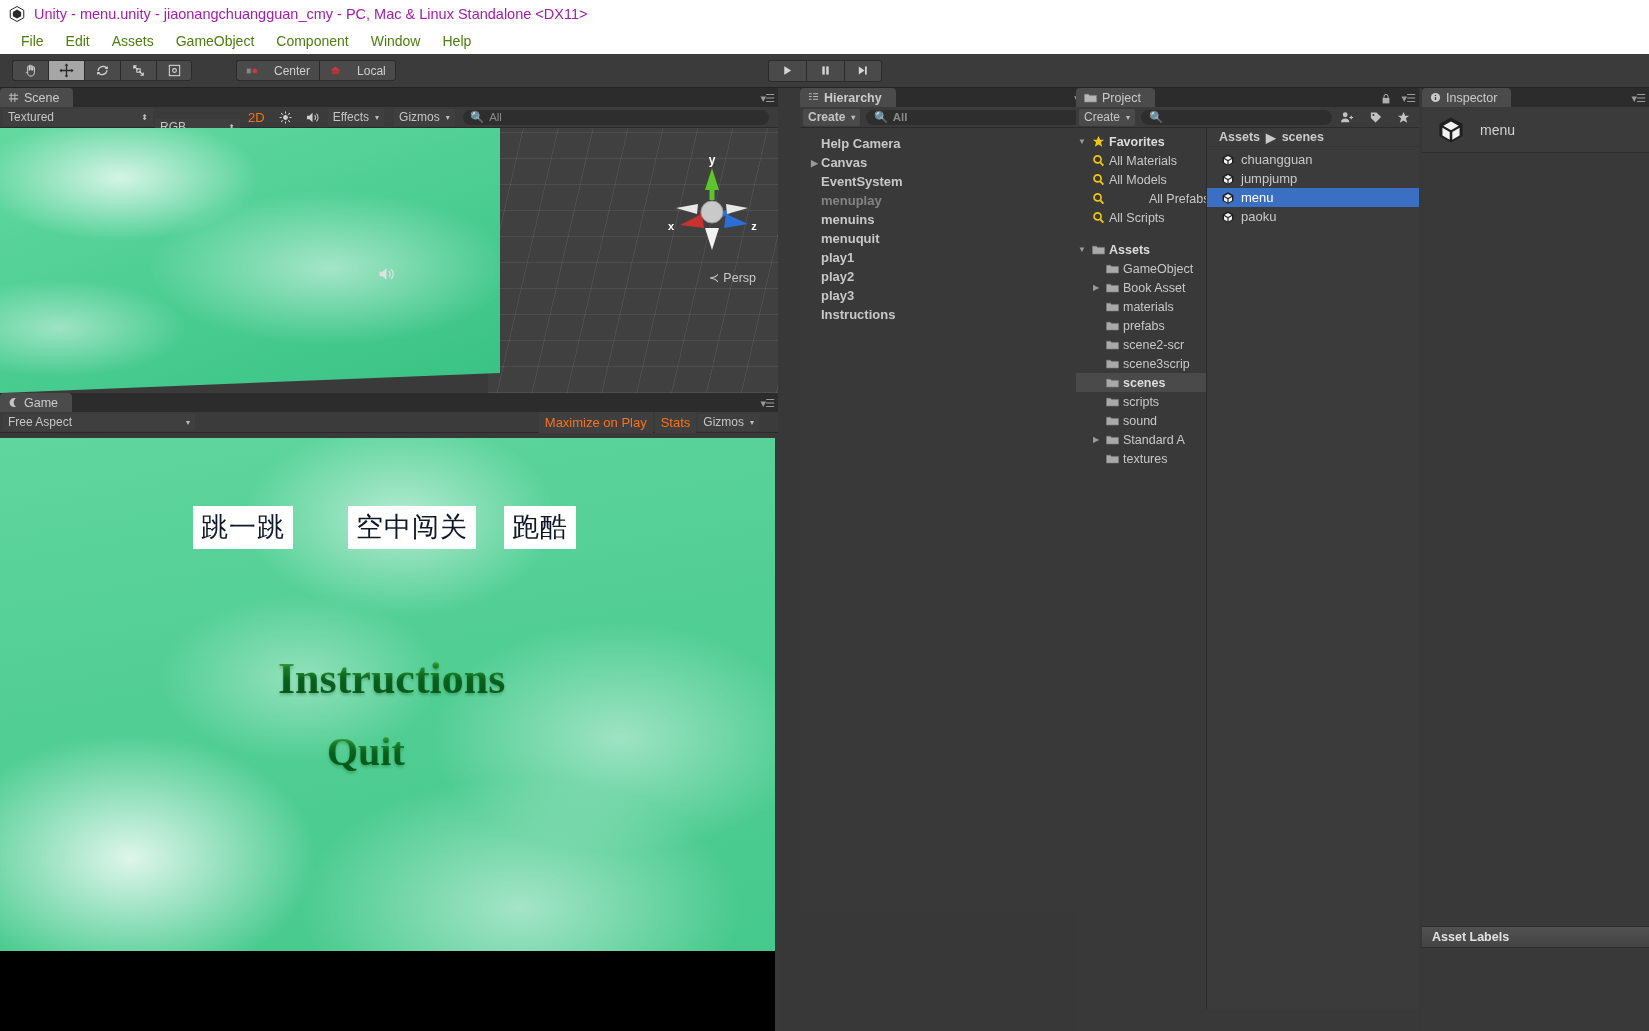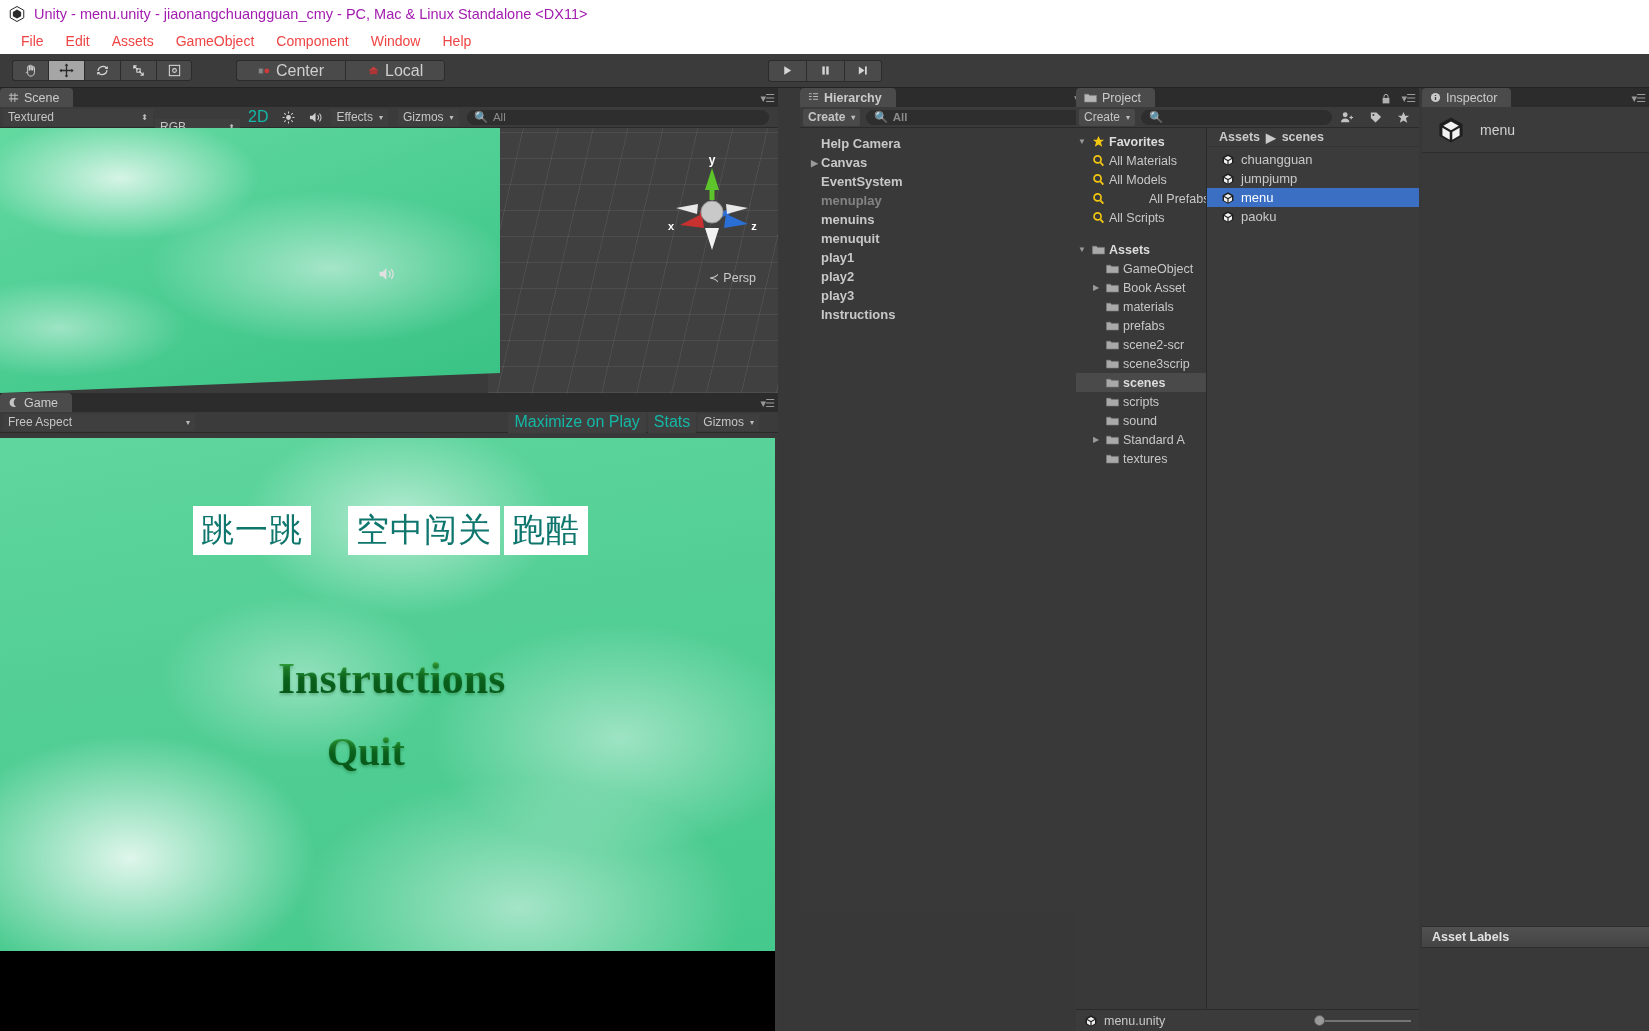--- a/index.html
+++ b/index.html
@@ -20,21 +20,21 @@
   }
   .title-text { font-size: 14.5px; color: #a21caf; white-space: nowrap; }
   .unity-logo-dark { width: 18px; height: 18px; flex: 0 0 18px; }
 
   
   .menubar {
     position: absolute; left: 0; top: 28px; width: 1649px; height: 26px;
     background: #ffffff; display: flex; align-items: center; padding-left: 10px;
   }
   .menu-item {
-    font-size: 14px; color: #ef4444; padding: 2px 11px; cursor: default;
+    font-size: 14px; color: #4d7c0f; padding: 2px 11px; cursor: default;
     white-space: nowrap;
   }
 
   
   .toolbar {
     position: absolute; left: 0; top: 54px; width: 1649px; height: 34px;
     background: #3b3b3b; border-bottom: 1px solid #232323;
     display: flex; align-items: center;
   }
   .tool-group { display: flex; margin-left: 12px; }
@@ -45,22 +45,22 @@
     cursor: default; position: relative;
   }
   .tool-btn:first-child { border-radius: 3px 0 0 3px; }
   .tool-btn:last-child { border-right: 1px solid #2b2b2b; border-radius: 0 3px 3px 0; }
   .tool-btn.active { background: #a6a6a6; }
   .tool-btn svg { display: block; }
 
   .pivot-group { display: flex; margin-left: 44px; }
   .pivot-btn {
     height: 21px; background: #4a4a4a; border: 1px solid #2b2b2b; border-right: none;
-    display: flex; align-items: center; gap: 5px; padding: 0 21px;
-    font-size: 16px; color: #cfcfcf; cursor: default;
+    display: flex; align-items: center; gap: 15px; padding: 0 9px;
+    font-size: 12px; color: #cfcfcf; cursor: default;
   }
   .pivot-btn:first-child { border-radius: 3px 0 0 3px; }
   .pivot-btn:last-child { border-right: 1px solid #2b2b2b; border-radius: 0 3px 3px 0; }
 
   .play-group {
     position: absolute; left: 50%; transform: translateX(-50%);
     display: flex;
   }
   .play-btn {
     width: 38px; height: 22px; background: #4a4a4a; border: 1px solid #2b2b2b;
@@ -89,21 +89,21 @@
     height: 21px; background: #3b3b3b; border-bottom: 1px solid #2a2a2a;
     display: flex; align-items: center; gap: 2px; padding: 0 3px;
   }
   .dropdown {
     display: flex; align-items: center; justify-content: space-between;
     height: 17px; font-size: 12px; color: #c5c5c5; padding: 0 5px;
     cursor: default; white-space: nowrap;
   }
   .dropdown .arrow { font-size: 8px; margin-left: 6px; color: #bdbdbd; }
   .toolrow-btn {
-    height: 21px; font-size: 16px; color: #14b8a6; padding: 0 6px;
+    height: 21px; font-size: 13px; color: #f97316; padding: 0 6px;
     display: flex; align-items: center; cursor: default; white-space: nowrap;
   }
   .searchfield {
     height: 15px; background: #2e2e2e; border-radius: 8px;
     display: flex; align-items: center; padding: 0 8px; gap: 4px;
     font-size: 11.5px; color: #8a8a8a; cursor: text;
   }
 
   
   #scene-panel { left: 0; top: 88px; width: 778px; height: 305px; }
@@ -141,23 +141,23 @@
     overflow: hidden;
     background:
       radial-gradient(ellipse 300px 200px at 130px 420px, rgba(255,255,255,.82), rgba(255,255,255,0) 62%),
       radial-gradient(ellipse 240px 150px at 400px 80px, rgba(255,255,255,.55), rgba(255,255,255,0) 65%),
       radial-gradient(ellipse 280px 170px at 620px 300px, rgba(255,255,255,.45), rgba(255,255,255,0) 68%),
       radial-gradient(ellipse 200px 120px at 300px 240px, rgba(255,255,255,.38), rgba(255,255,255,0) 70%),
       radial-gradient(ellipse 340px 200px at 520px 470px, rgba(255,255,255,.5), rgba(255,255,255,0) 65%),
       linear-gradient(170deg, #5fd69d 0%, #53cf95 40%, #46c98c 100%);
   }
   .cn-btn {
-    position: absolute; background: #ffffff; color: #0f766e;
+    position: absolute; background: #ffffff; color: #0f172a;
     font-family: "DejaVu Sans", sans-serif;
-    font-size: 33px; line-height: 1; letter-spacing: 1px;
+    font-size: 27px; line-height: 1; letter-spacing: 1px;
     padding: 7px 8px 9px; cursor: default; white-space: nowrap;
   }
   .green-label {
     position: absolute; font-family: "Liberation Serif", serif;
     font-weight: bold; color: #0e7a2e; cursor: default; white-space: nowrap;
     background: linear-gradient(180deg, #c9e04a 0%, #2f9d3a 22%, #0c6b24 55%, #0a5a1e 100%);
     -webkit-background-clip: text; background-clip: text;
     -webkit-text-fill-color: transparent;
     text-shadow: 0 2px 3px rgba(0,60,0,.28);
   }
@@ -725,31 +725,20 @@
         <div class="asset-row">
           <svg class="unity-asset-icon" viewBox="0 0 14 14">
             <path d="M7 1.2 L12.4 4.2 L12.4 9.8 L7 12.8 L1.6 9.8 L1.6 4.2 Z" fill="#1f1f1f"></path>
             <path d="M7 3 L10.6 5 L7 7.1 L3.4 5 Z M3 5.9 L6.4 7.9 L6.4 11.6 L3 9.6 Z M11 5.9 L7.6 7.9 L7.6 11.6 L11 9.6 Z" fill="#f2f2f2"></path>
           </svg>
           <span>paoku</span>
         </div>
       </div>
     </div>
 
-    <div class="project-footer">
-      <svg class="unity-asset-icon" viewBox="0 0 14 14">
-        <path d="M7 1.2 L12.4 4.2 L12.4 9.8 L7 12.8 L1.6 9.8 L1.6 4.2 Z" fill="#1f1f1f"></path>
-        <path d="M7 3 L10.6 5 L7 7.1 L3.4 5 Z M3 5.9 L6.4 7.9 L6.4 11.6 L3 9.6 Z M11 5.9 L7.6 7.9 L7.6 11.6 L11 9.6 Z" fill="#f2f2f2"></path>
-      </svg>
-      <span style="font-size:12.5px;color:#c8c8c8;">menu.unity</span>
-      <div class="zoom-slider">
-        <span class="knob"></span>
-        <span class="track"></span>
-      </div>
-    </div>
   </div>
 
   <div class="panel" id="inspector-panel">
     <div class="panel-tabrow">
       <div class="panel-tab">
         <svg width="11" height="11" viewBox="0 0 12 12">
           <circle cx="6" cy="6" r="5" fill="#c9c9c9"></circle>
           <path d="M6 3.4v.9M6 5.4v3.2" stroke="#3b3b3b" stroke-width="1.4"></path>
         </svg>
         <span>Inspector</span>

